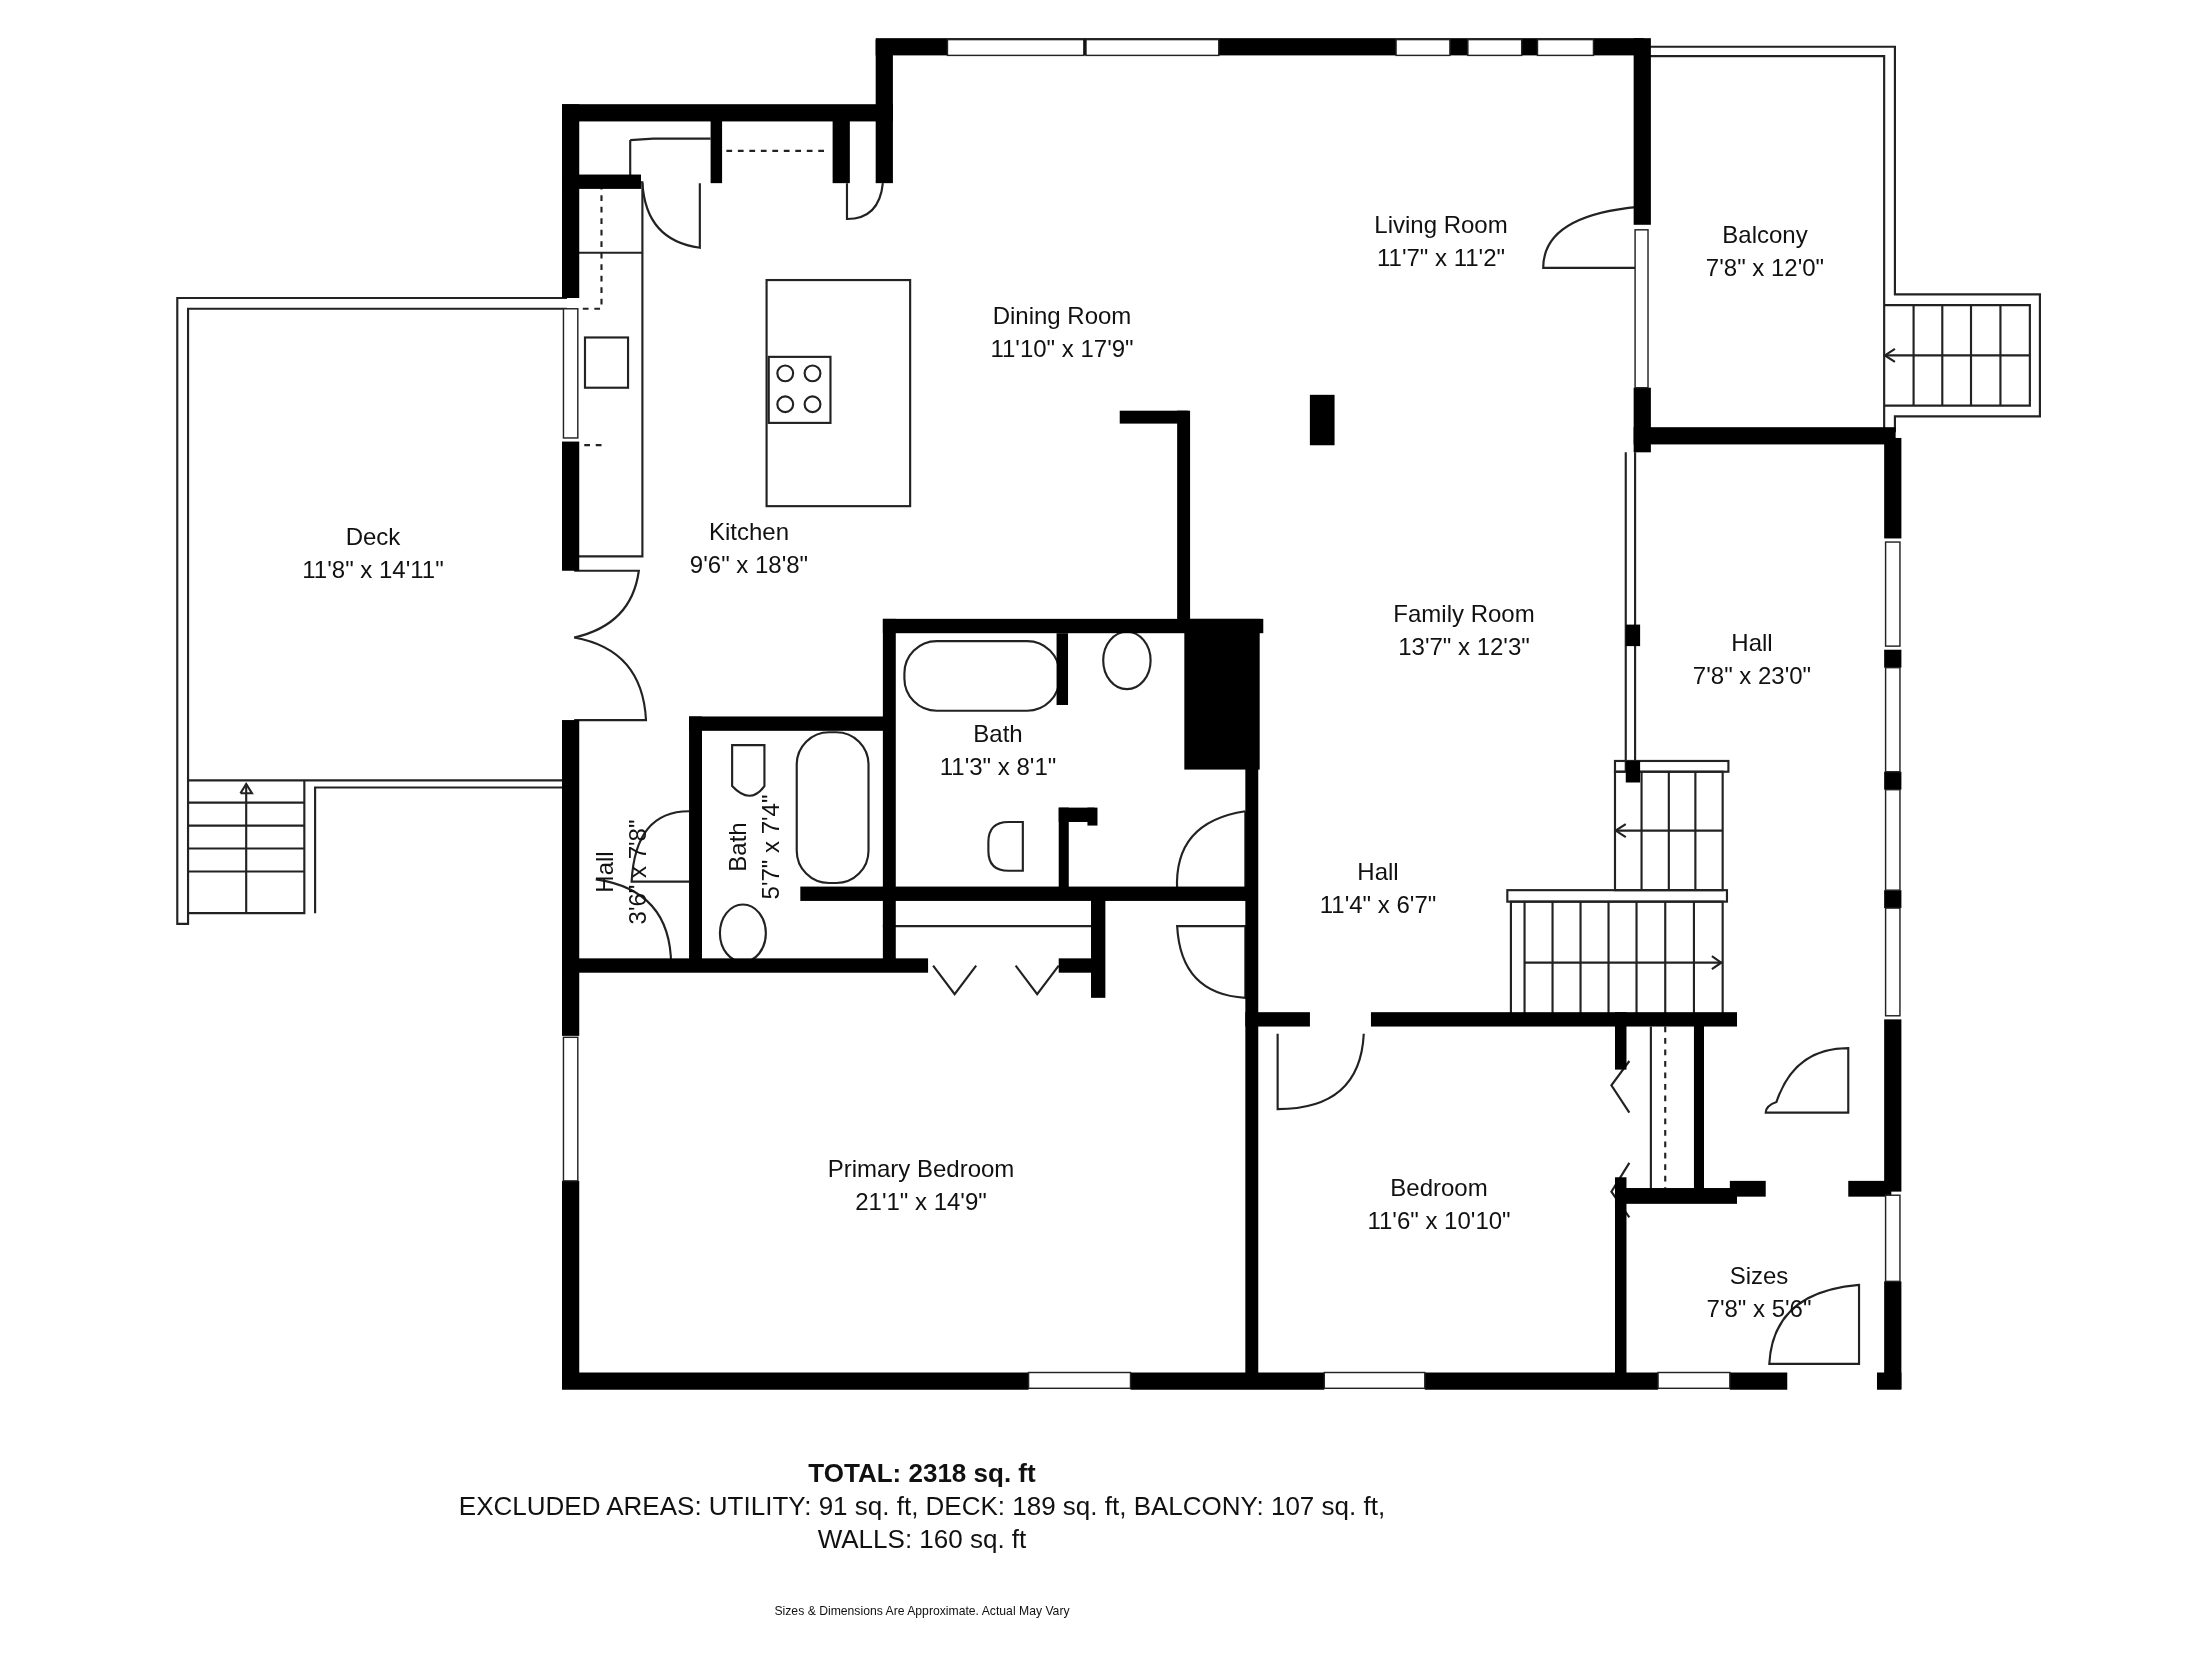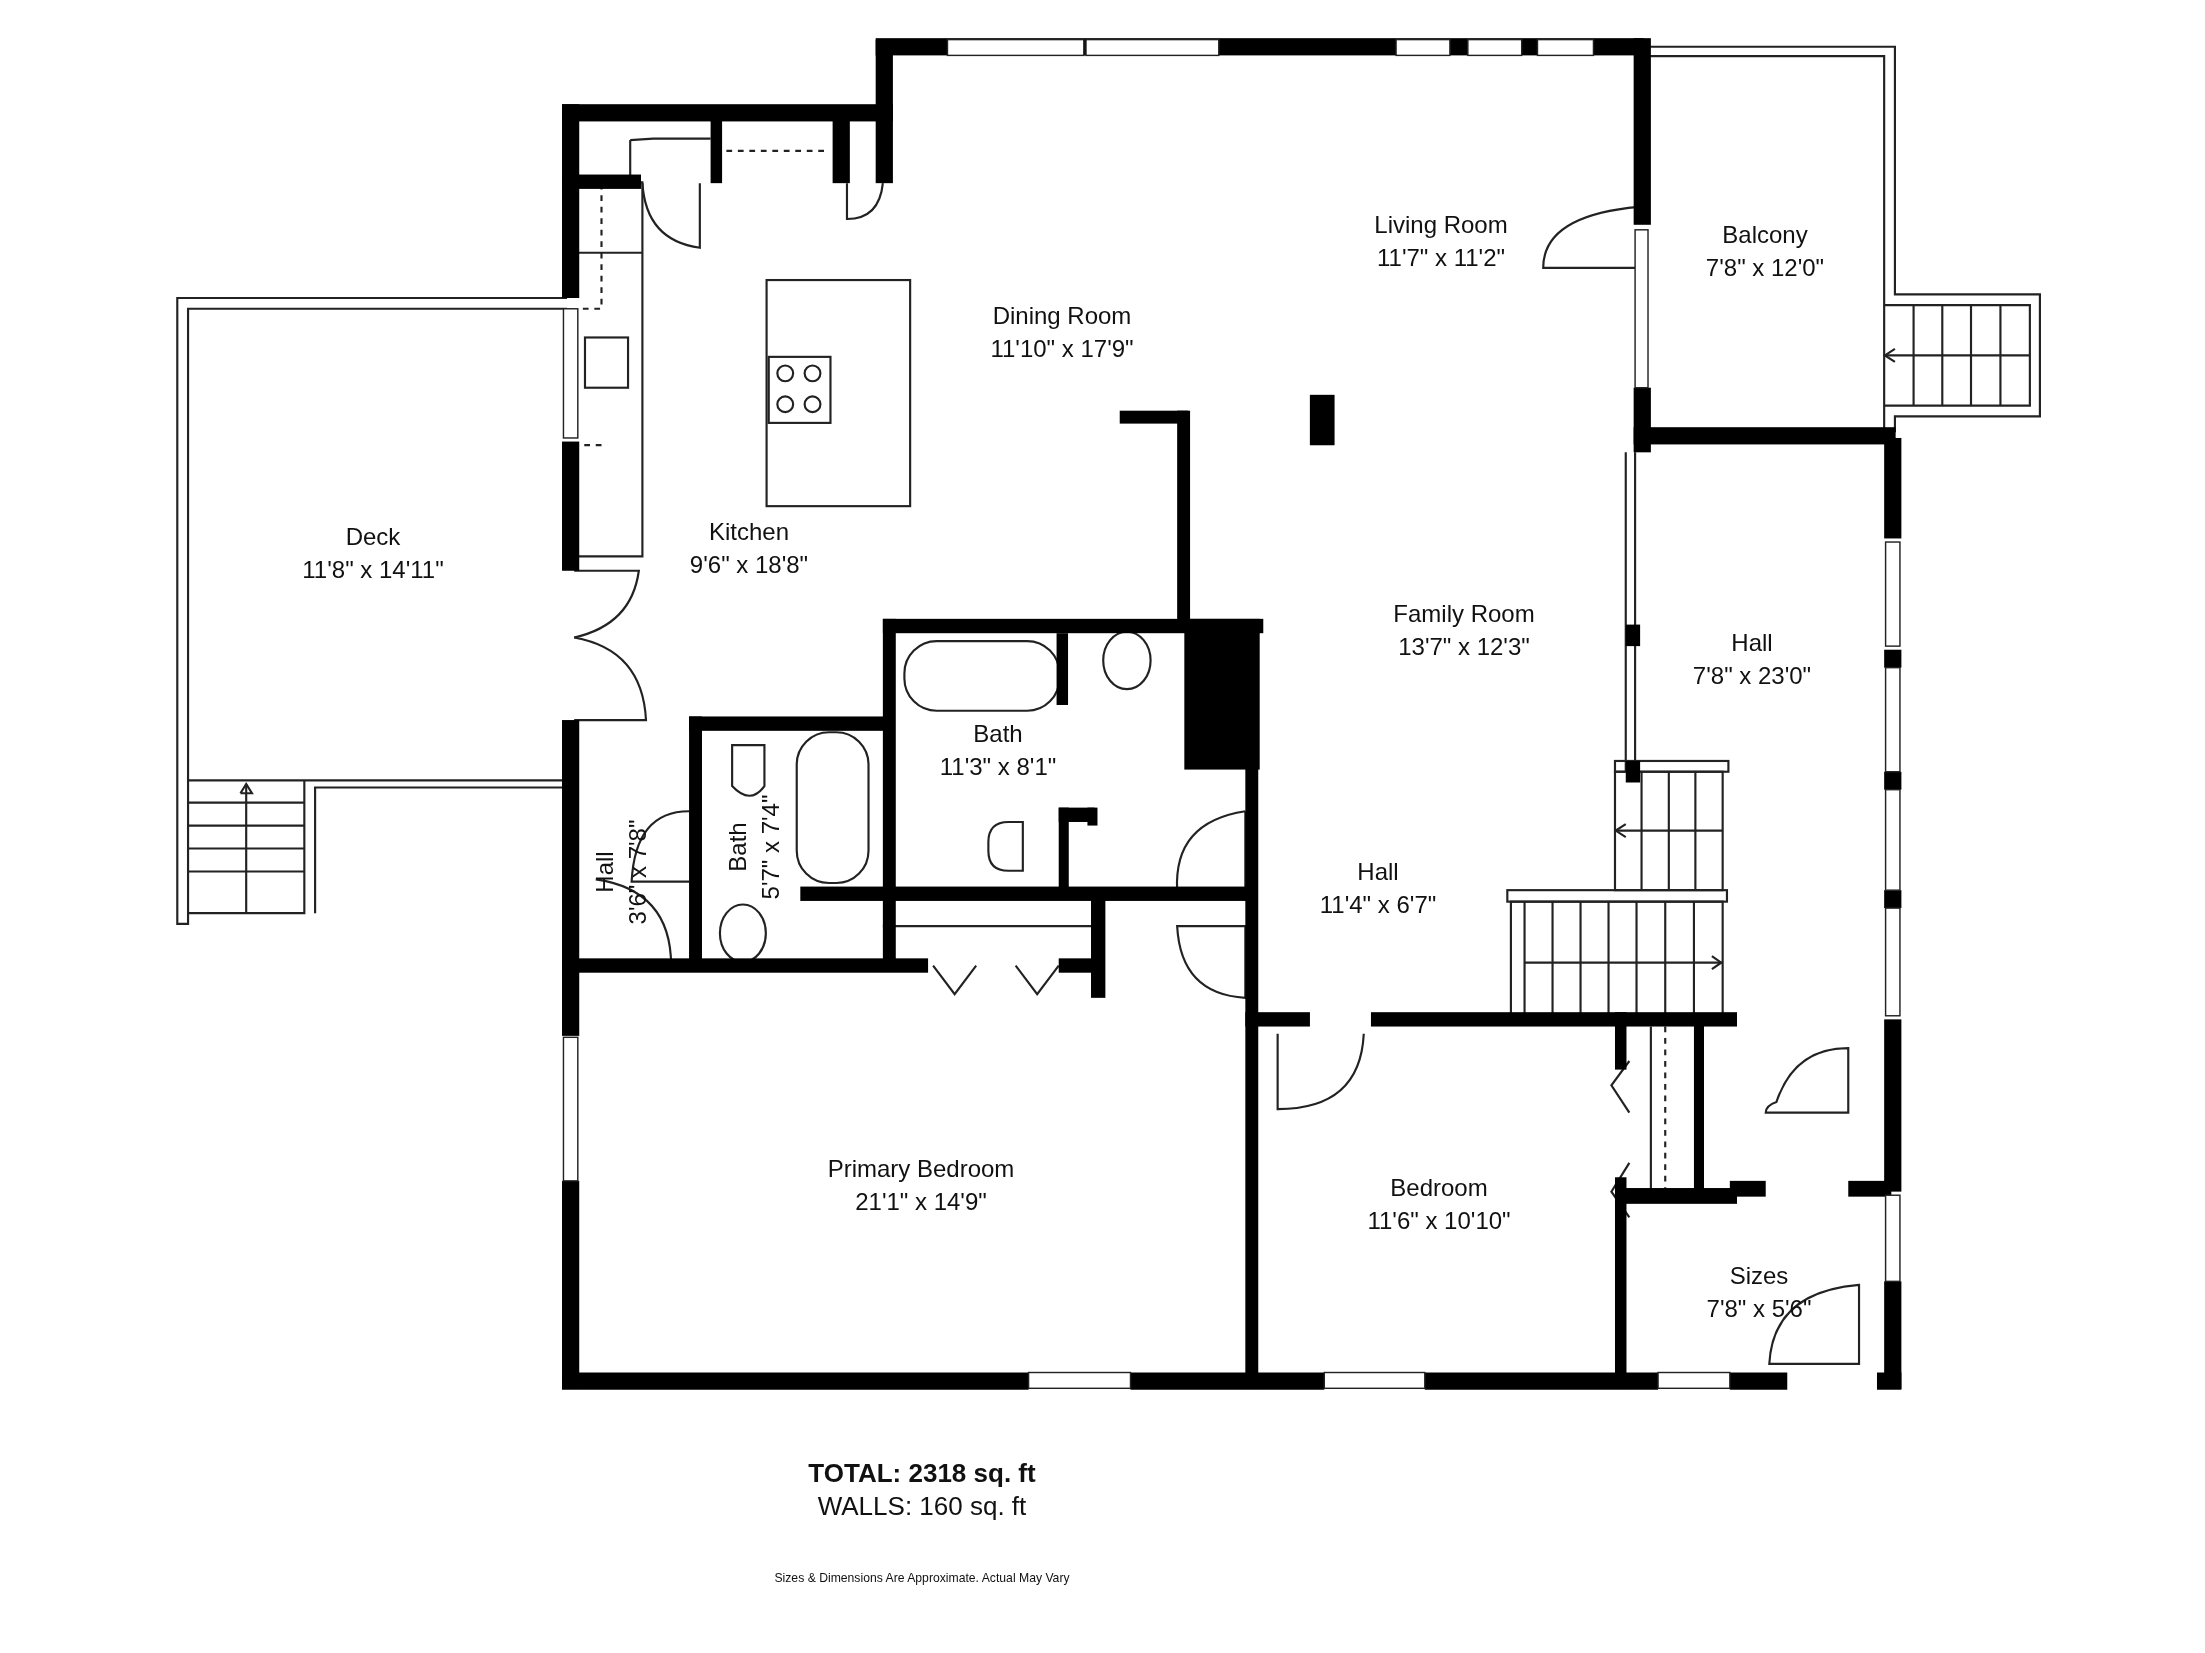--- a/index.html
+++ b/index.html
@@ -264,16 +264,17 @@
   <div>Bedroom</div>
   <div>11'6" x 10'10"</div>
 </div>
 <div class="room-label" style="left:1759px; top:1292px;">
   <div>Sizes</div>
   <div>7'8" x 5'6"</div>
 </div>
 
 <div class="summary">
   <div class="total">TOTAL: 2318 sq. ft</div>
+  <div class="line">EXCLUDED AREAS: UTILITY: 91 sq. ft, DECK: 189 sq. ft, BALCONY: 107 sq. ft,</div>
   <div class="line">WALLS: 160 sq. ft</div>
   <div class="disclaimer">Sizes &amp; Dimensions Are Approximate. Actual May Vary</div>
 </div>
 
 
 </body></html>

